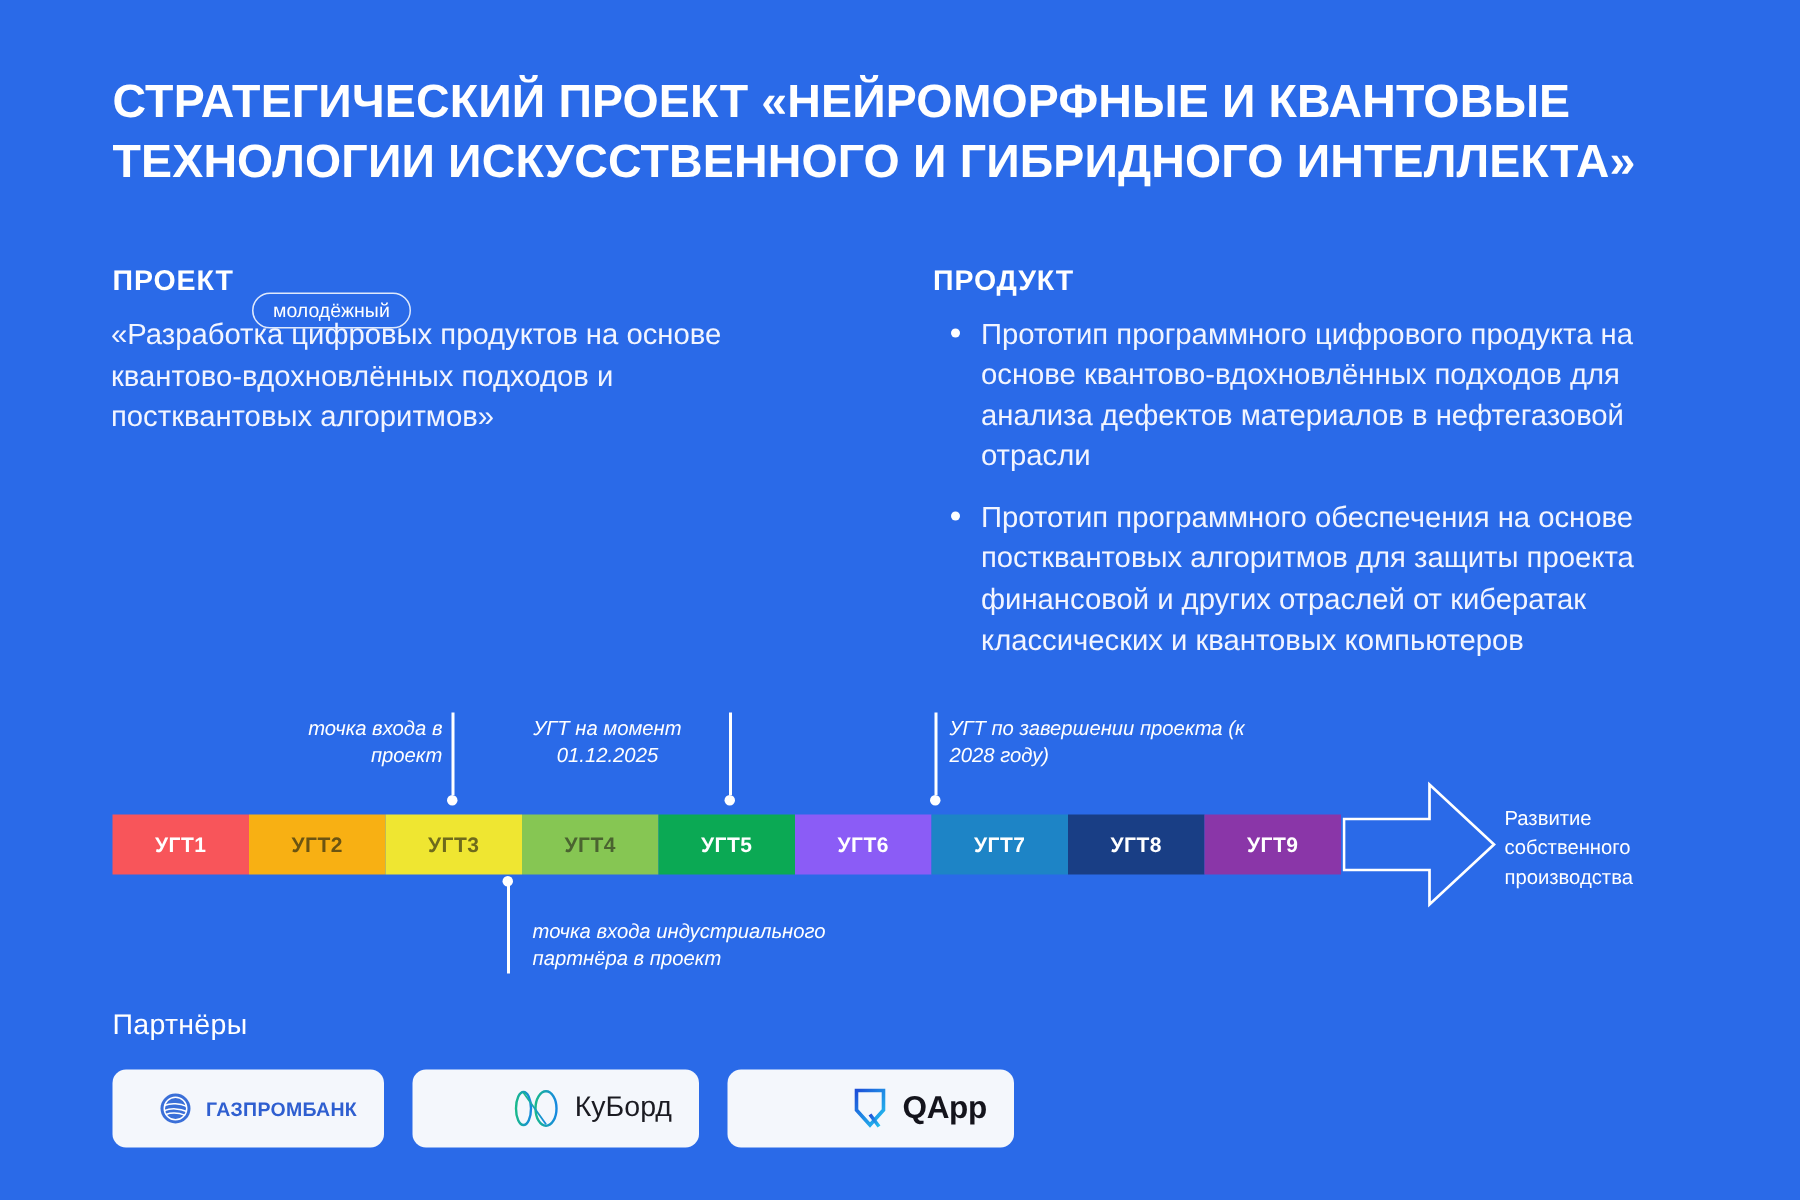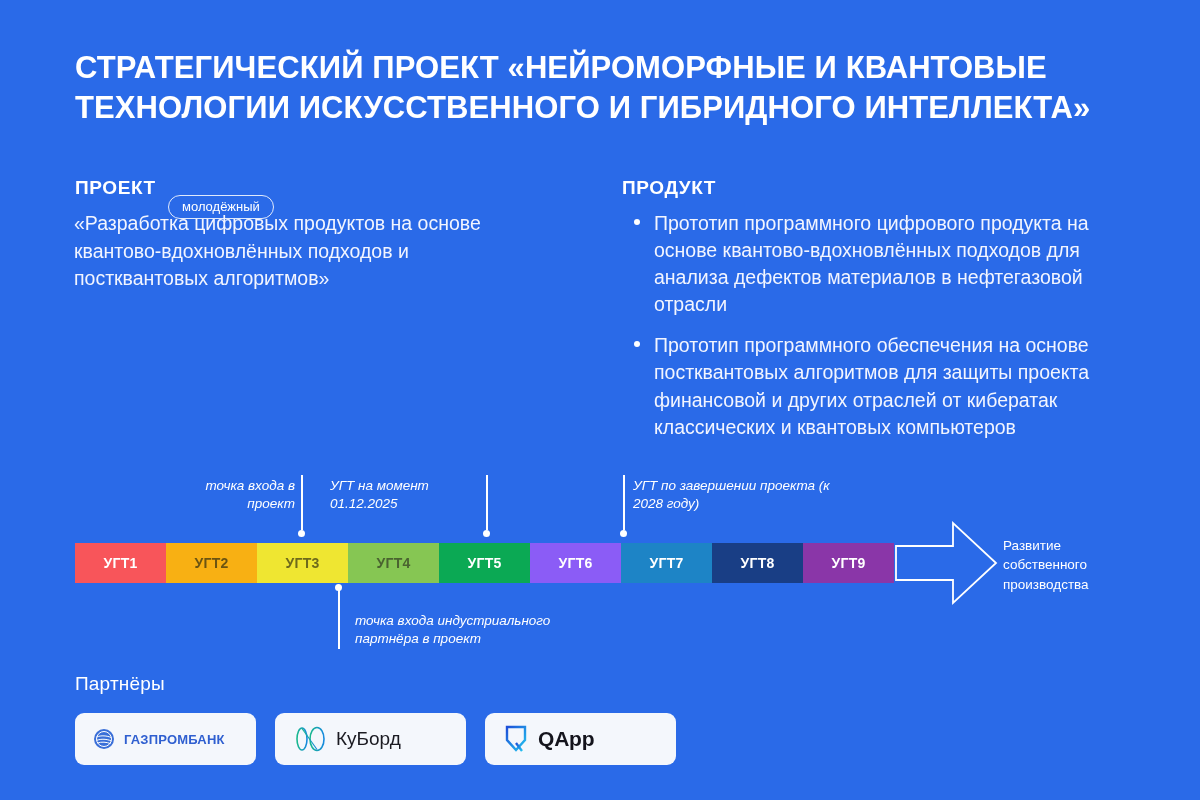--- a/index.html
+++ b/index.html
@@ -59,21 +59,21 @@
 
   
   .anno{position:absolute;font-style:italic;font-size:13.5px;line-height:1.35;color:#ffffff;}
   .anno .ln{position:absolute;width:1.5px;background:#ffffff;}
   .anno .dot{position:absolute;width:7px;height:7px;border-radius:50%;background:#ffffff;}
 
   #anno-entry{left:170px;top:477px;width:125px;text-align:right;}
   #anno-entry .ln{left:131px;top:-2px;height:55px;}
   #anno-entry .dot{left:128px;top:53px;}
 
-  #anno-now{left:330px;top:477px;width:150px;text-align:left;}
+  #anno-now{left:330px;top:477px;width:150px;text-align:center;}
   #anno-now .ln{left:156px;top:-2px;height:55px;}
   #anno-now .dot{left:153px;top:53px;}
 
   #anno-end{left:633px;top:477px;width:230px;text-align:left;}
   #anno-end .ln{left:-10px;top:-2px;height:55px;}
   #anno-end .dot{left:-13px;top:53px;}
 
   #anno-partner{left:355px;top:612px;width:200px;text-align:left;}
   #anno-partner .ln{left:-17px;top:-25px;height:62px;}
   #anno-partner .dot{left:-20px;top:-28px;}
@@ -97,21 +97,21 @@
   }
 
   
   .partners-head{
     position:absolute;left:75px;top:673px;
     font-size:19px;font-weight:normal;letter-spacing:.2px;
   }
   .partner-row{position:absolute;left:75px;top:713px;display:flex;gap:19px;}
   .partner-card{
     background:#f4f7fc;border-radius:9px;
-    height:52px;display:flex;align-items:center;justify-content:flex-start;
+    height:52px;display:flex;align-items:center;justify-content:flex-end;
     gap:9px;padding:0 18px;
   }
   #partner-card-0{width:145px;}
   #partner-card-1{width:155px;}
   #partner-card-2{width:155px;}
   .pname-gpb{
     color:#2f5fd0;font-size:13px;font-weight:bold;letter-spacing:.2px;
     white-space:nowrap;
   }
   .pname-kub{color:#1b1b22;font-size:19px;font-weight:normal;white-space:nowrap;}

